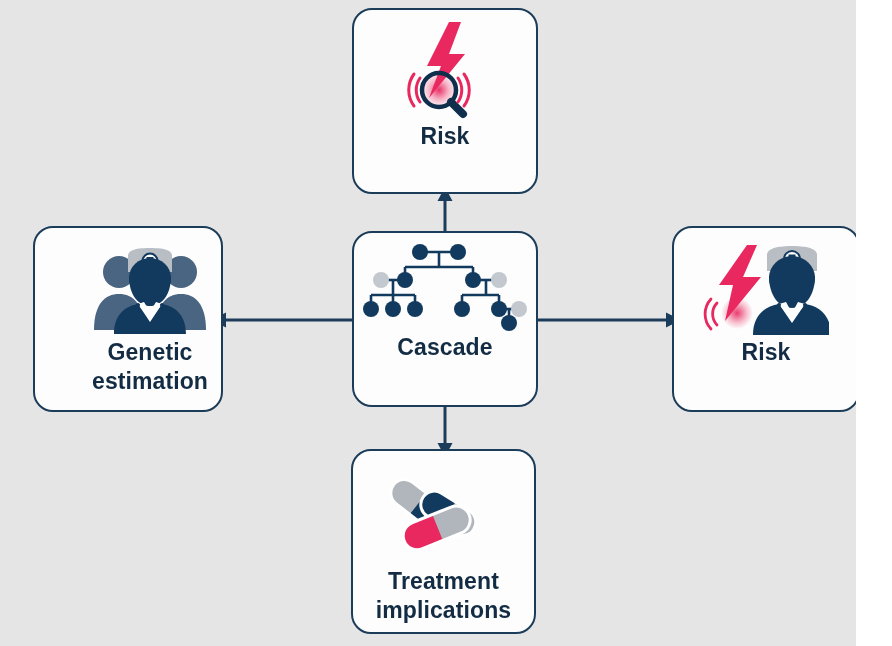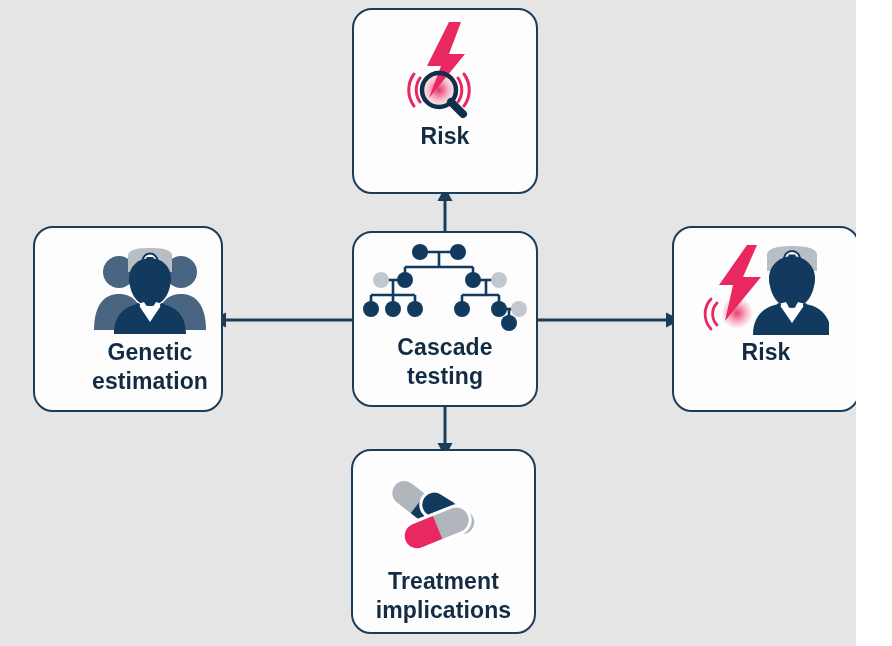--- a/index.html
+++ b/index.html
@@ -174,21 +174,20 @@
 
         <g fill="#C2C8CE">
           <circle cx="20" cy="41" r="8"></circle>
           <circle cx="138" cy="41" r="8"></circle>
           <circle cx="158" cy="70" r="8"></circle>
         </g>
       </svg>
     </div>
     <div class="node-label">
       <div>Cascade</div>
-      <div>testing</div>
     </div>
   </div>
 
   <div id="box-genetic-counseling" class="node-box">
     <div class="node-icon">
       <svg width="124" height="92" viewBox="0 0 124 92">
 
         <g fill="#4A6582">
           <circle cx="31" cy="30" r="16"></circle>
           <path d="M6,88 C6,62 17,52 31,52 C45,52 56,62 56,88 Z"></path>

